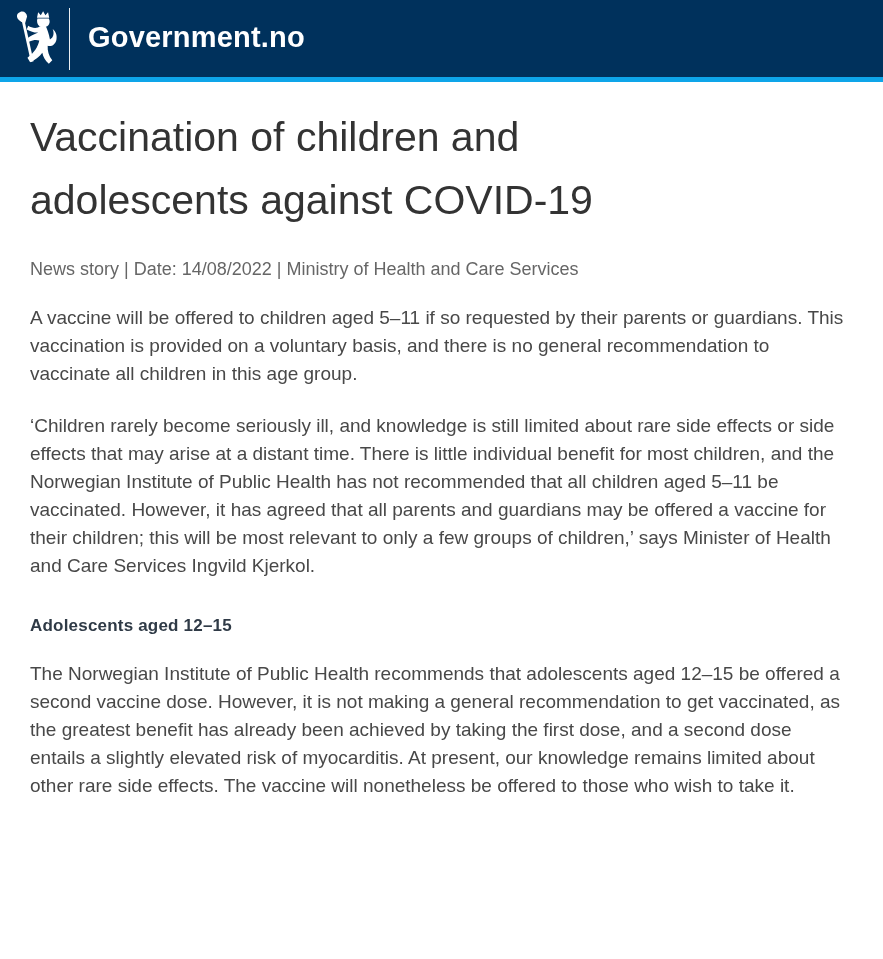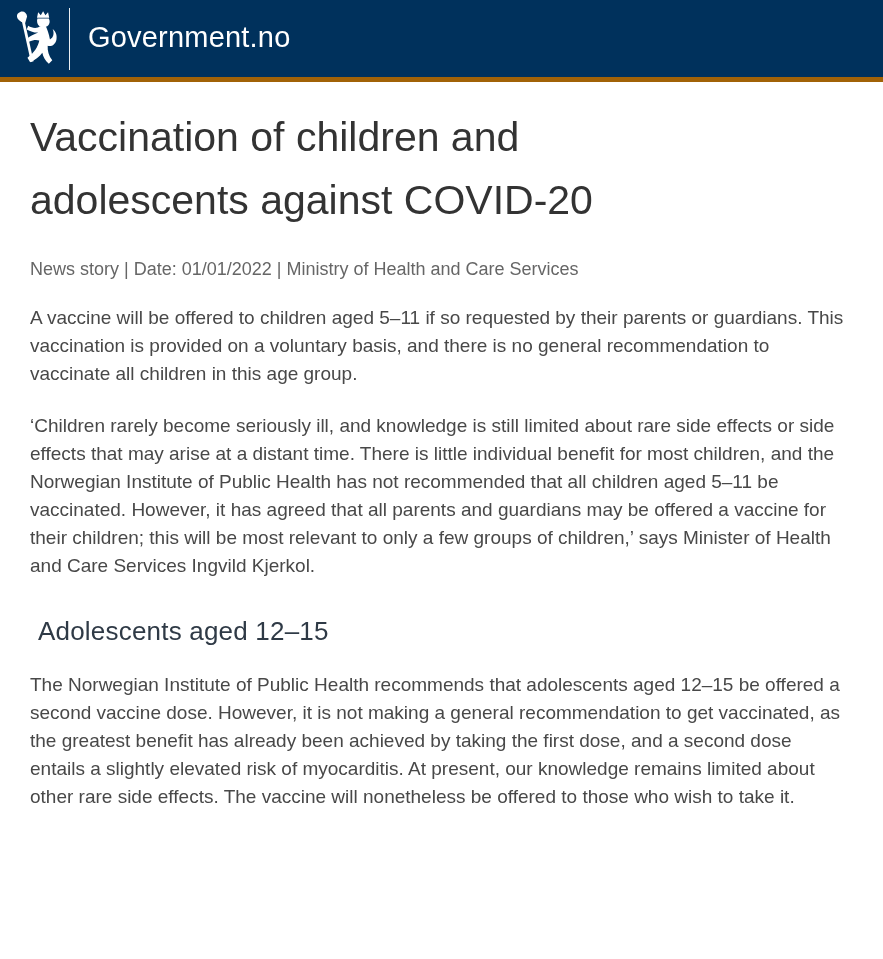--- a/index.html
+++ b/index.html
@@ -11,23 +11,24 @@
   }
   body {
     width: 883px;
     min-height: 959px;
   }
 
   
   .site-header {
     height: 82px;
     background: #00315C;
-    border-bottom: 5px solid #a16207;
+    border-bottom: 5px solid #0ea5e9;
     display: flex;
     align-items: center;
+    font-weight: bold;
   }
   .logo-link {
     margin-left: 14px;
     line-height: 0;
     display: block;
     cursor: pointer;
   }
   .logo-link svg {
     width: 46px;
     height: 58px;
@@ -67,23 +68,23 @@
     line-height: 21px;
     color: #666666;
   }
   .content p {
     margin: 24px 0 0 0;
     font-size: 19px;
     line-height: 28px;
     color: #484848;
   }
   .section-heading {
-    margin: 36px 0 0 8px;
-    font-size: 26px;
-    font-weight: 400;
+    margin: 36px 0 0 0;
+    font-size: 17px;
+    font-weight: 700;
     color: #2F3A46;
     letter-spacing: 0.2px;
   }
 </style>
 </head>
 <body>
 
 <header class="site-header">
   <a class="logo-link">
     <span>
@@ -118,23 +119,23 @@
             Z"></path>
         </g>
       </svg>
     </span>
   </a>
   <span class="header-divider"></span>
   <span class="brand">Government.no</span>
 </header>
 
 <main class="content">
-  <h1 class="page-title">Vaccination of children and adolescents against COVID-20</h1>
+  <h1 class="page-title">Vaccination of children and adolescents against COVID-19</h1>
 
-  <div class="article-meta">News story | Date: 01/01/2022 | Ministry of Health and Care Services</div>
+  <div class="article-meta">News story | Date: 14/08/2022 | Ministry of Health and Care Services</div>
 
   <p>A vaccine will be offered to children aged 5–11 if so requested by their parents or guardians. This vaccination is provided on a voluntary basis, and there is no general recommendation to vaccinate all children in this age group.</p>
   <p>‘Children rarely become seriously ill, and knowledge is still limited about rare side effects or side effects that may arise at a distant time. There is little individual benefit for most children, and the Norwegian Institute of Public Health has not recommended that all children aged 5–11 be vaccinated. However, it has agreed that all parents and guardians may be offered a vaccine for their children; this will be most relevant to only a few groups of children,’ says Minister of Health and Care Services Ingvild Kjerkol.</p>
 
   <h2 class="section-heading">Adolescents aged 12–15</h2>
 
   <p>The Norwegian Institute of Public Health recommends that adolescents aged 12–15 be offered a second vaccine dose. However, it is not making a general recommendation to get vaccinated, as the greatest benefit has already been achieved by taking the first dose, and a second dose entails a slightly elevated risk of myocarditis. At present, our knowledge remains limited about other rare side effects. The vaccine will nonetheless be offered to those who wish to take it.</p>
 </main>
 
 </body></html>

